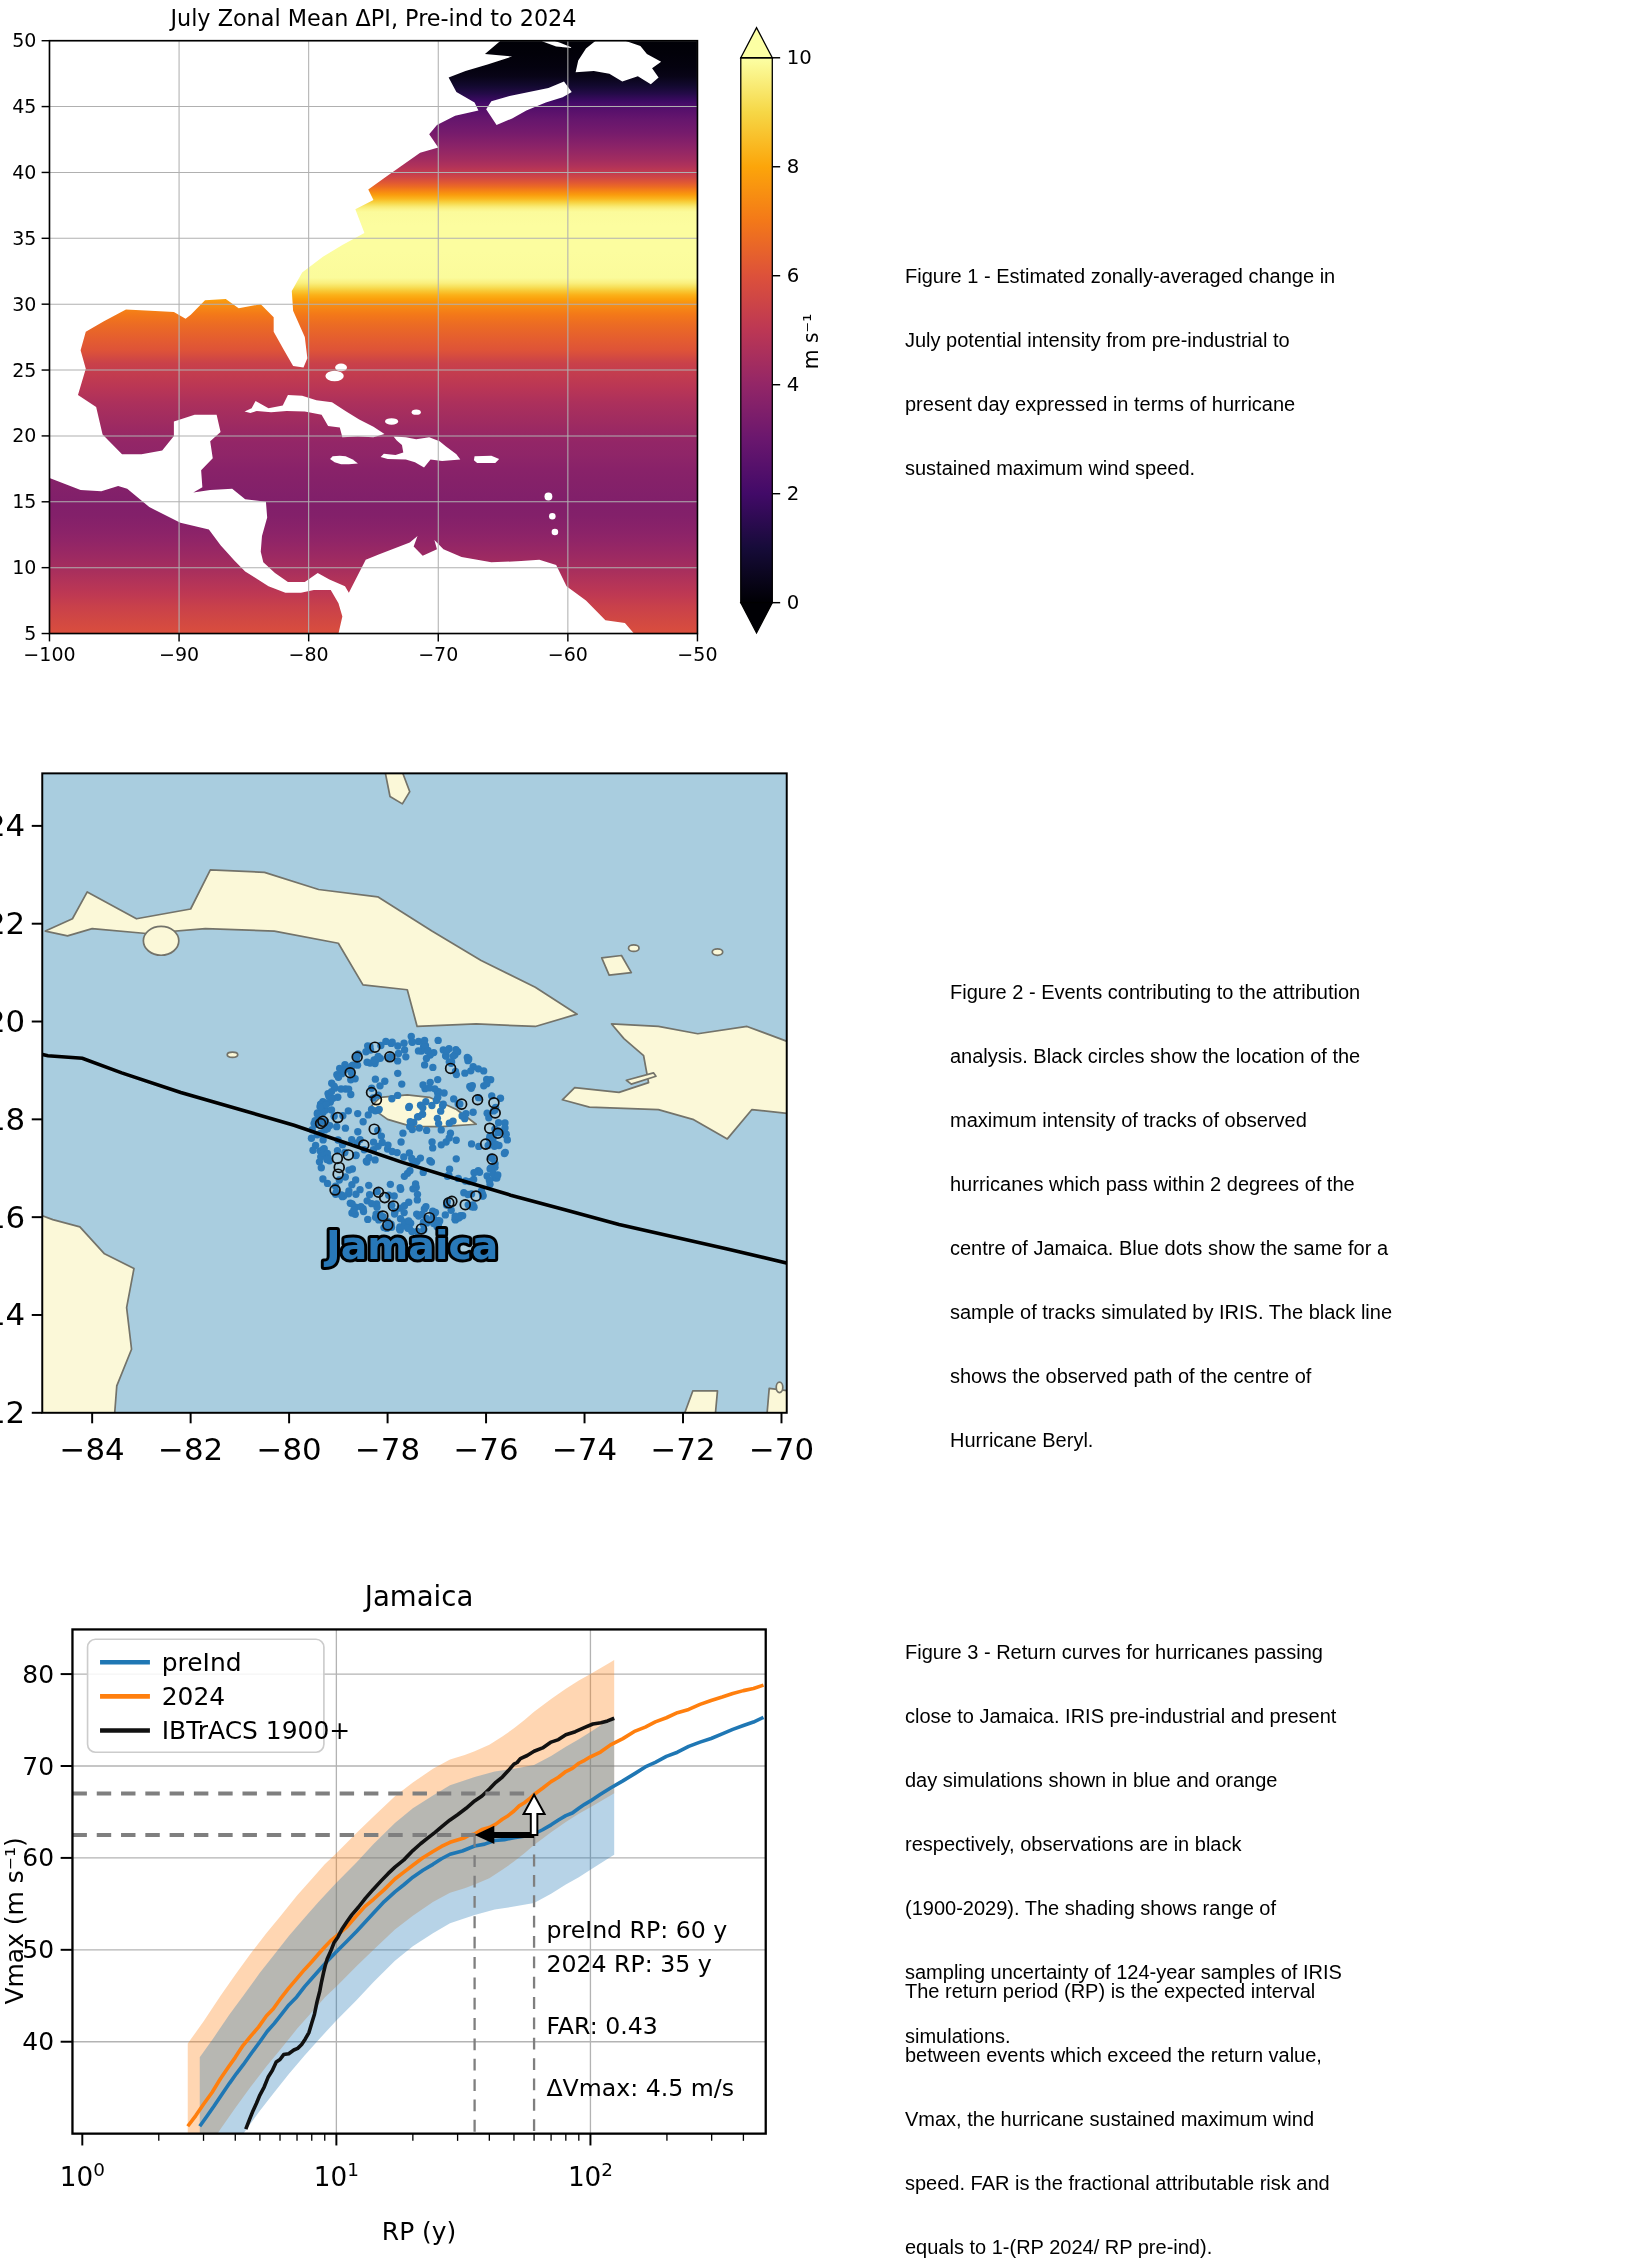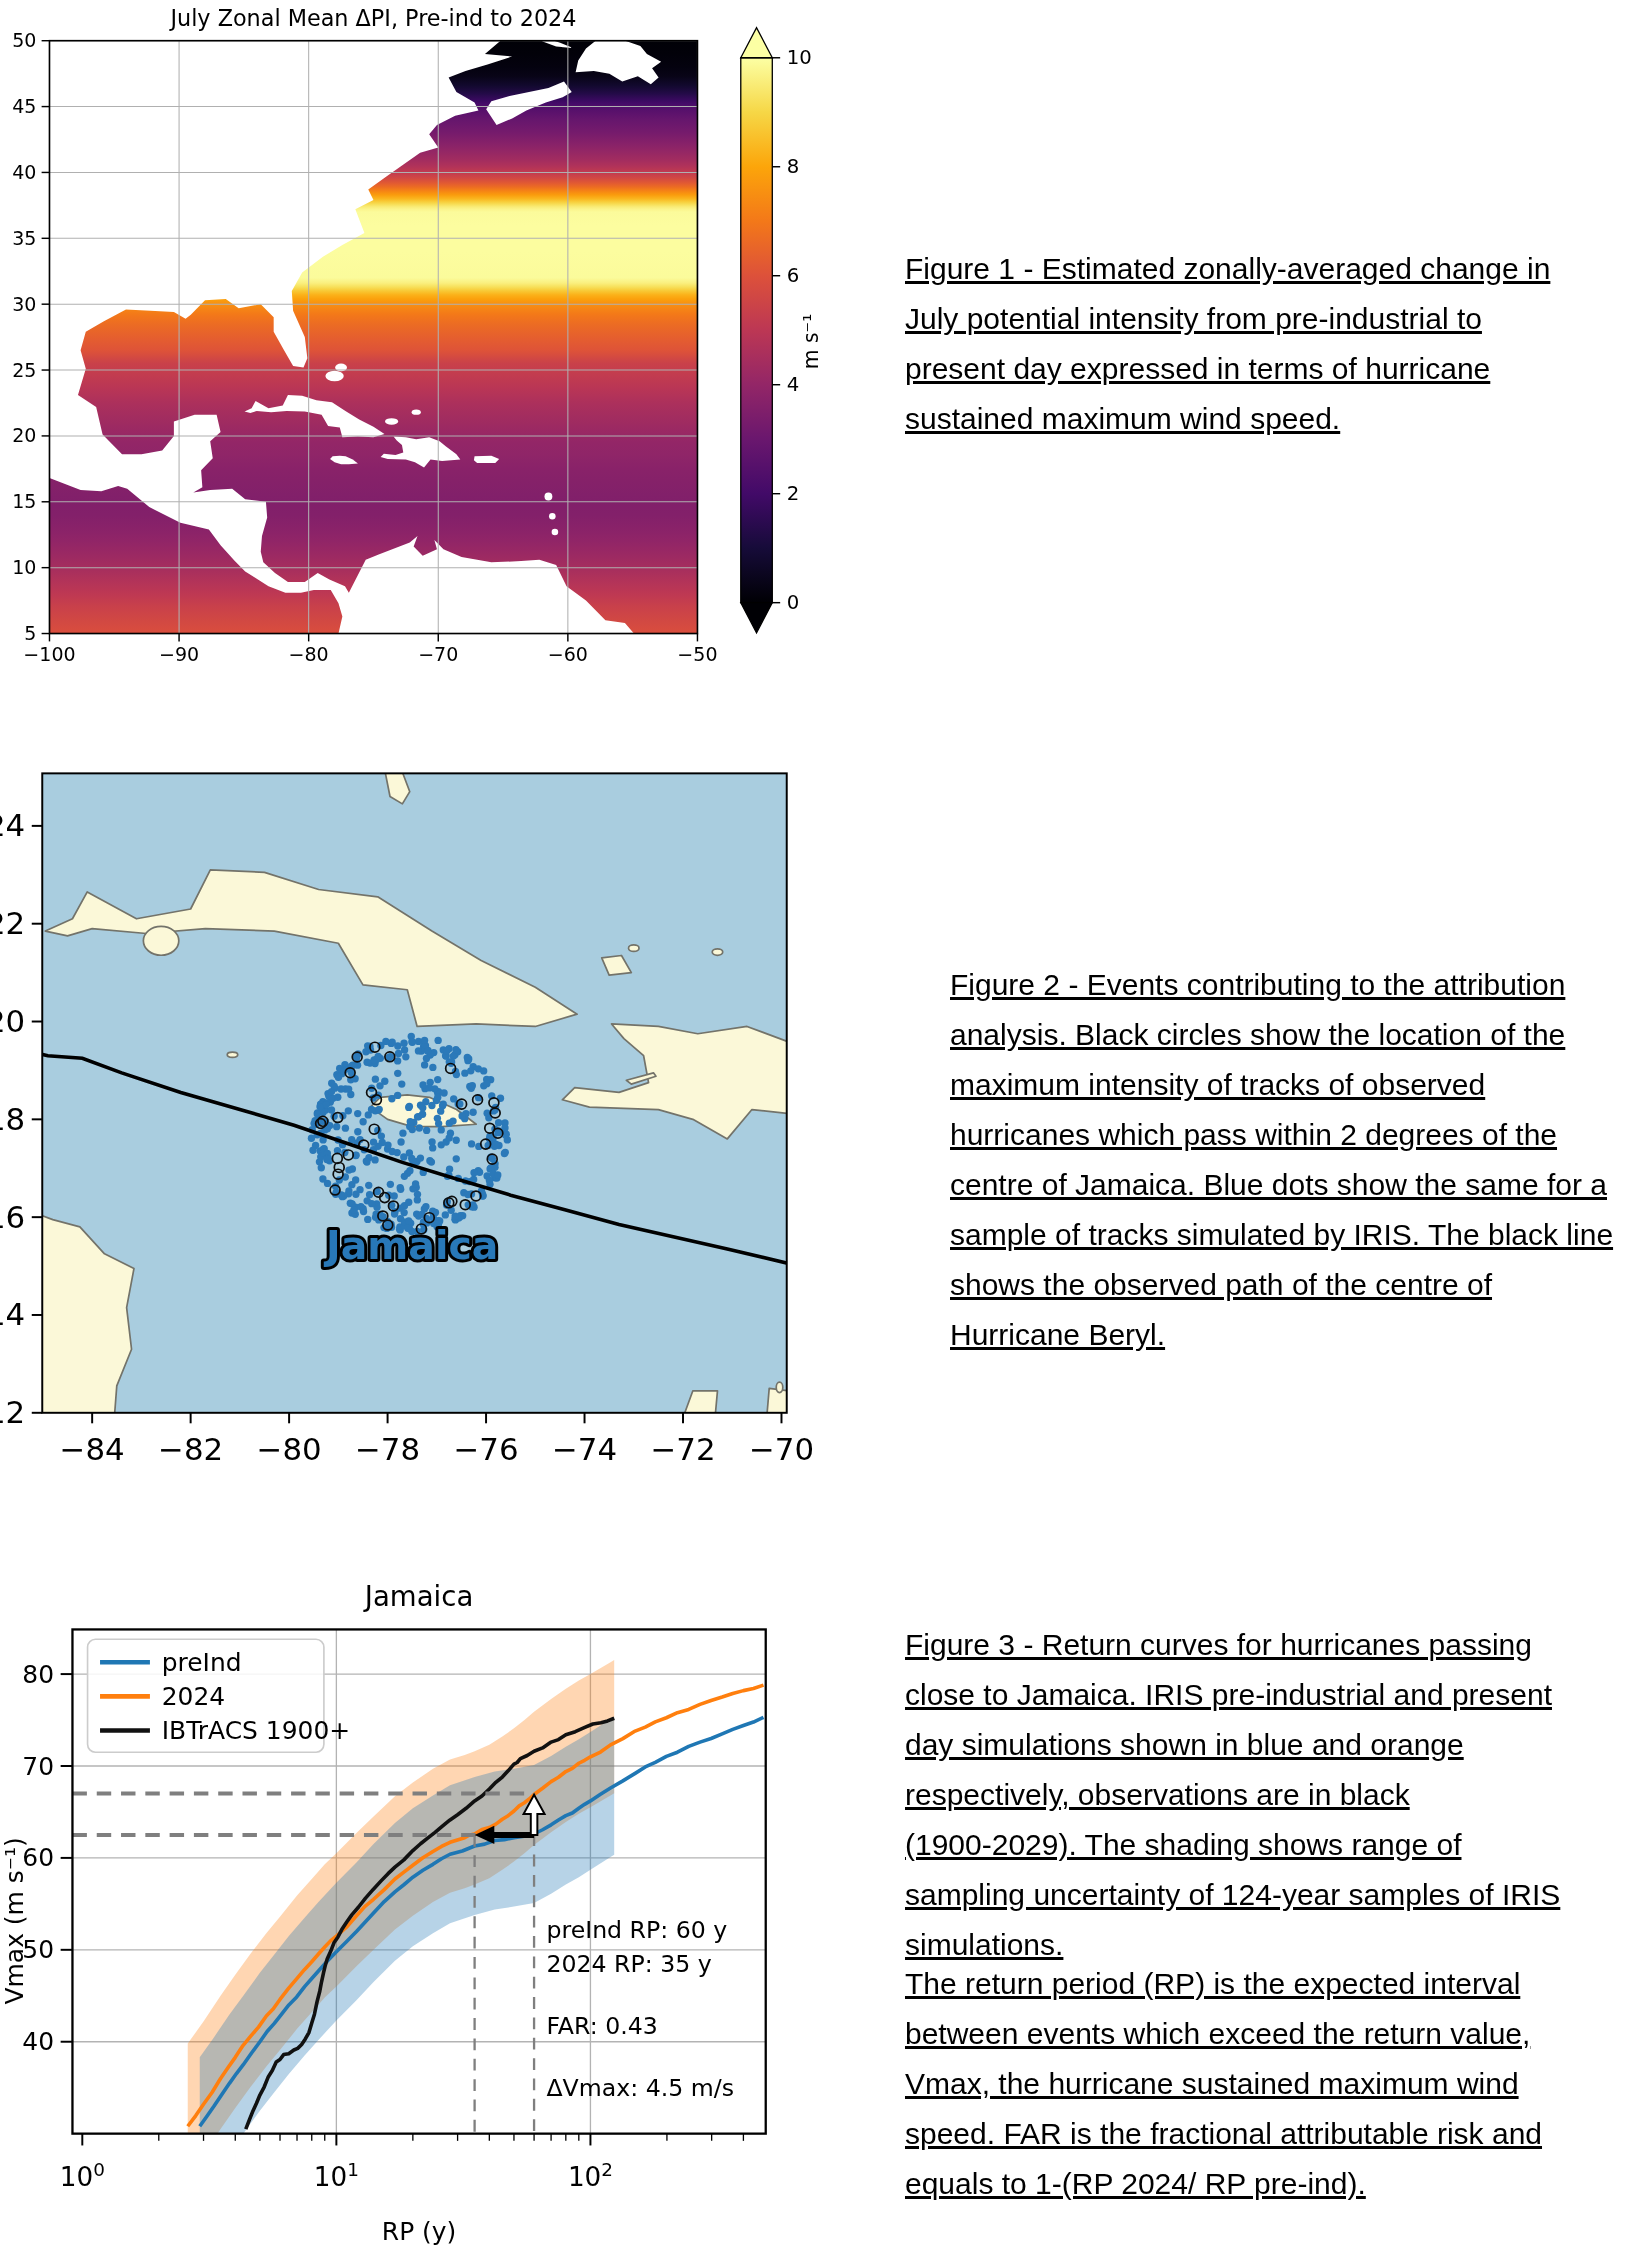--- a/index.html
+++ b/index.html
@@ -1,20 +1,20 @@
 <!DOCTYPE html>
 <html style="font-size:10.5px"><head>
 <meta charset="utf-8">
 <style>
   html,body{margin:0;padding:0;background:#fff;}
   .page{position:relative;width:1647px;height:2261px;background:#ffffff;overflow:hidden;
         font-family:"DejaVu Sans",sans-serif;}
   #art{position:absolute;left:0;top:0;width:1647px;height:2261px;}
   .caption{position:absolute;width:739px;font-family:"Liberation Sans",sans-serif;
-           font-size:30px;line-height:50px;color:#000;white-space:pre-line;text-decoration:underline;}
+           font-size:20px;line-height:64px;color:#000;white-space:pre-line;}
   #cap1{left:905px;top:244px;}
   #cap2{left:950px;top:960px;}
   #cap3a{left:905px;top:1620px;}
   #cap3b{left:905px;top:1959px;}
 </style>
 </head>
 <body>
 
 <div class="page">
   <svg id="art" viewBox="0 0 2508 3444" xmlns="http://www.w3.org/2000/svg">

